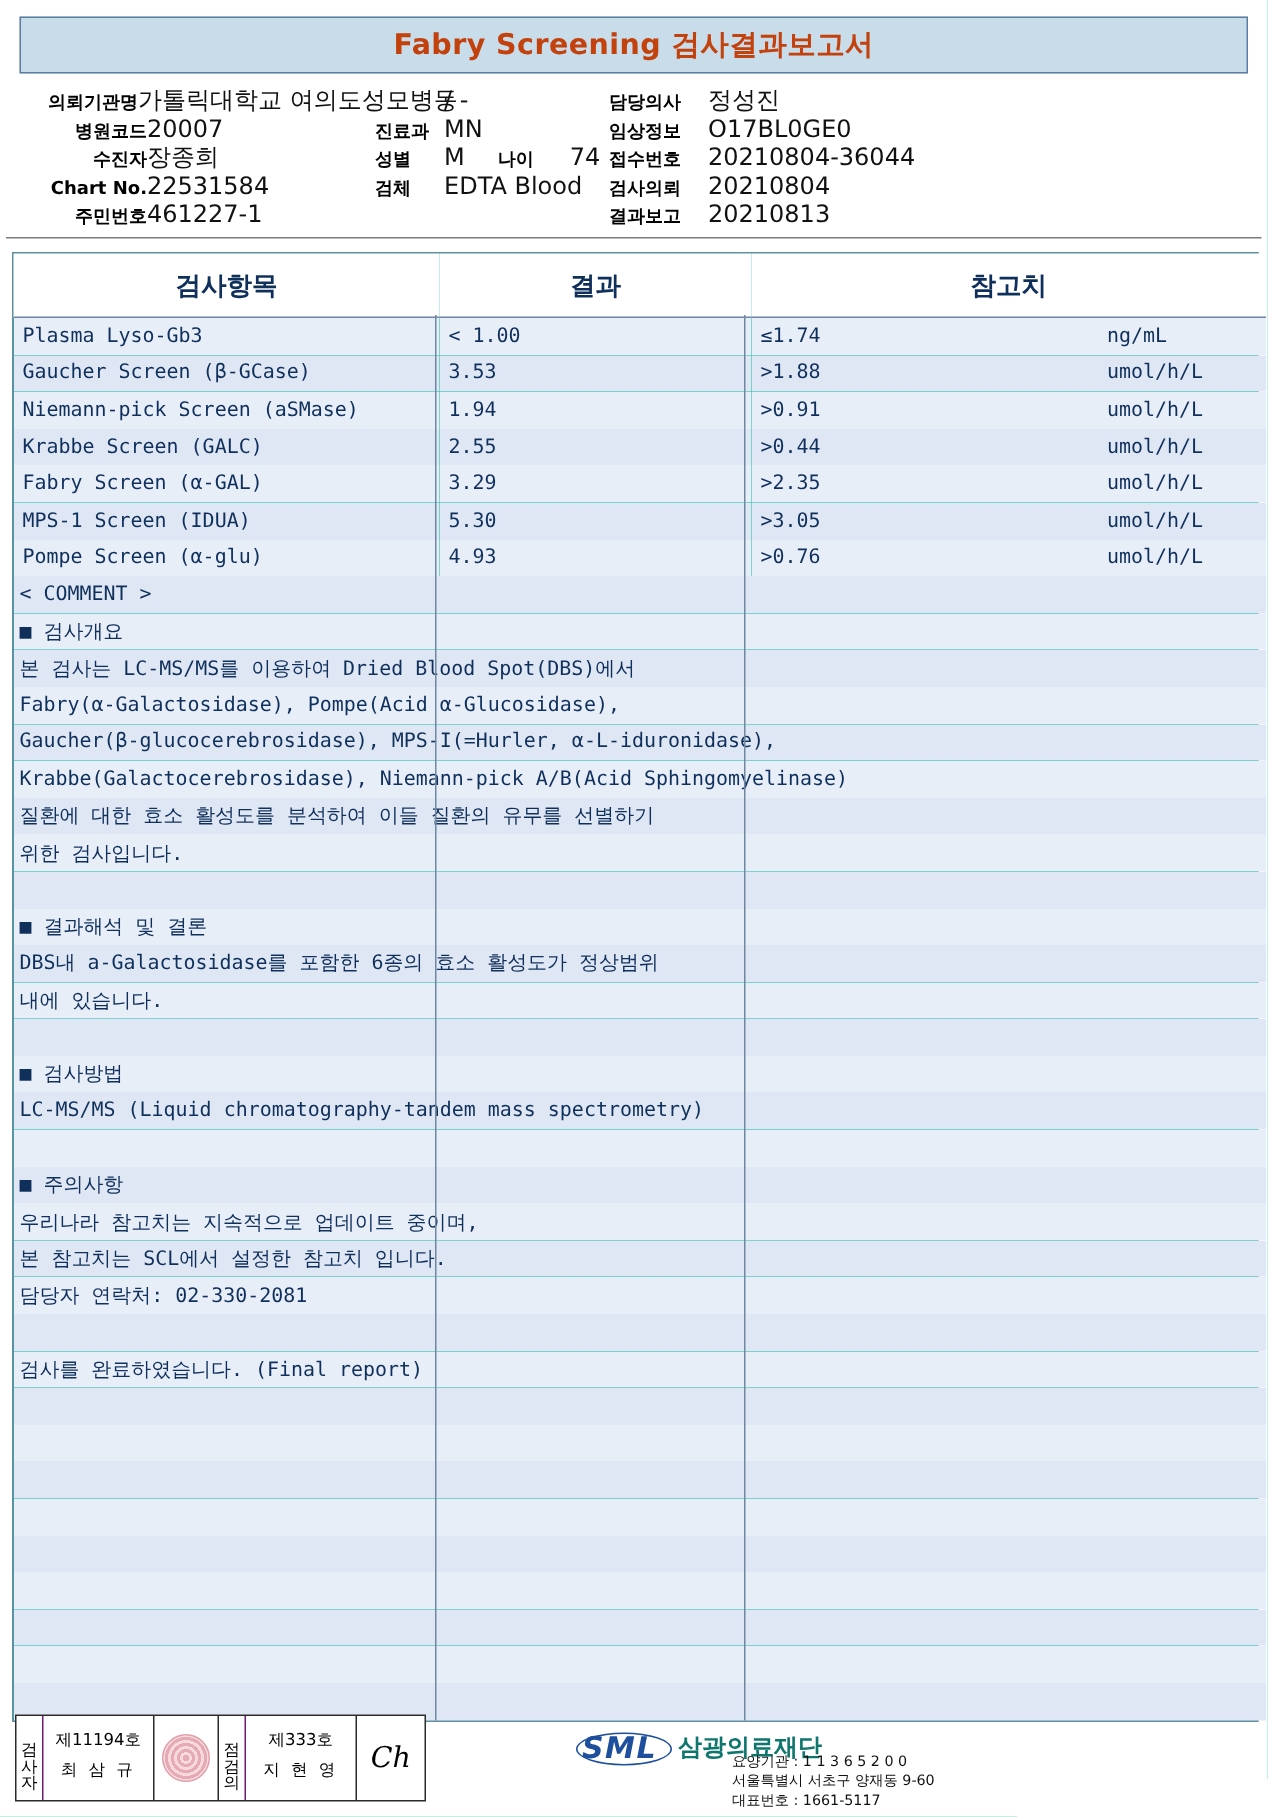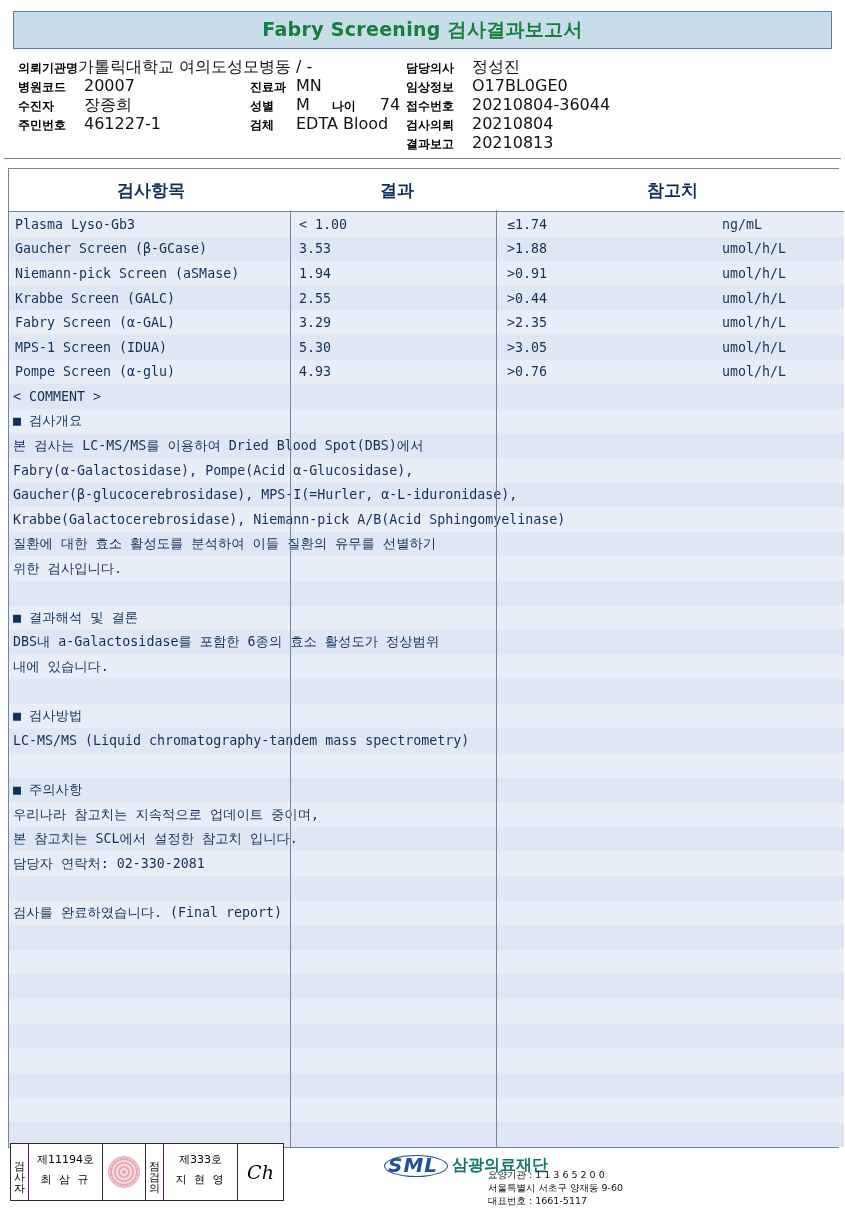--- a/index.html
+++ b/index.html
@@ -29,37 +29,37 @@
     background: #c9dcea;
     border: 1px solid #5a7ea0;
     display: flex;
     align-items: center;
     justify-content: center;
   }
   .title-bar .title-text {
     font-family: "DejaVu Sans", sans-serif;
     font-weight: bold;
     font-size: 19px;
-    color: #15803d;
+    color: #c2410c;
     letter-spacing: 0.3px;
     text-align: center;
   }
 
   
   .header-info {
     margin: 8px 4px 4px 10px;
     position: relative;
     height: 94px;
     font-size: 12.5px;
   }
   .col {
     position: absolute;
     top: 0;
   }
-  .col.c1 { left: 0px; width: 235px; }
+  .col.c1 { left: 14px; width: 235px; text-align: right; }
   .col.c2 { left: 232px; width: 230px; }
   .col.c3 { left: 388px; width: 320px; }
 
   .row {
     display: flex;
     align-items: baseline;
     height: 19px;
     white-space: nowrap;
   }
   .lbl {
@@ -123,21 +123,21 @@
   .vline {
     position: absolute;
     top: 41px;
     bottom: 0;
     width: 0;
     border-left: 1px solid #6f87a0;
   }
   .vline.v1 { left: 281px; }
   .vline.v2 { left: 487px; }
   .ref-val { width: 215px; display: inline-block; }
-  .ref-unit { display: inline-block; }
+  .ref-unit { display: inline-block; margin-left: 16px; }
 
   .comment-cell {
     padding-left: 4px !important;
     letter-spacing: 0px;
   }
   .kor {
     font-family: "DejaVu Sans", sans-serif;
     font-size: 13px;
   }
 
@@ -256,20 +256,24 @@
         <span class="lbl">의뢰기관명</span>
         <span class="val">가톨릭대학교 여의도성모병동</span>
       </div>
       <div class="row">
         <span class="lbl">병원코드</span>
         <span class="val">20007</span>
       </div>
       <div class="row">
         <span class="lbl">수진자</span>
         <span class="val">장종희</span>
+      </div>
+      <div class="row">
+        <span class="lbl">Chart No.</span>
+        <span class="val">22531584</span>
       </div>
       <div class="row">
         <span class="lbl">주민번호</span>
         <span class="val">461227-1</span>
       </div>
     </div>
 
     <div class="col c2">
       <div class="row">
         <span class="lbl"></span>

